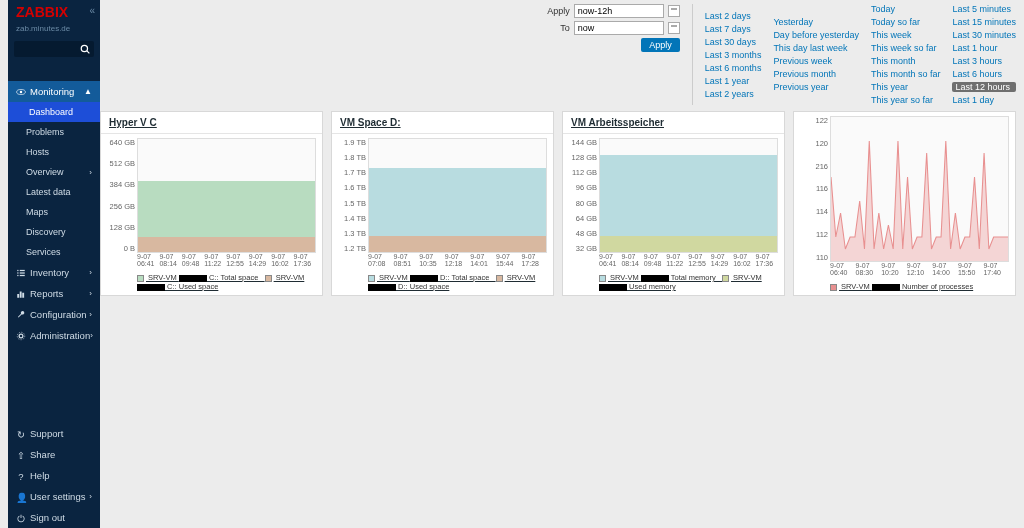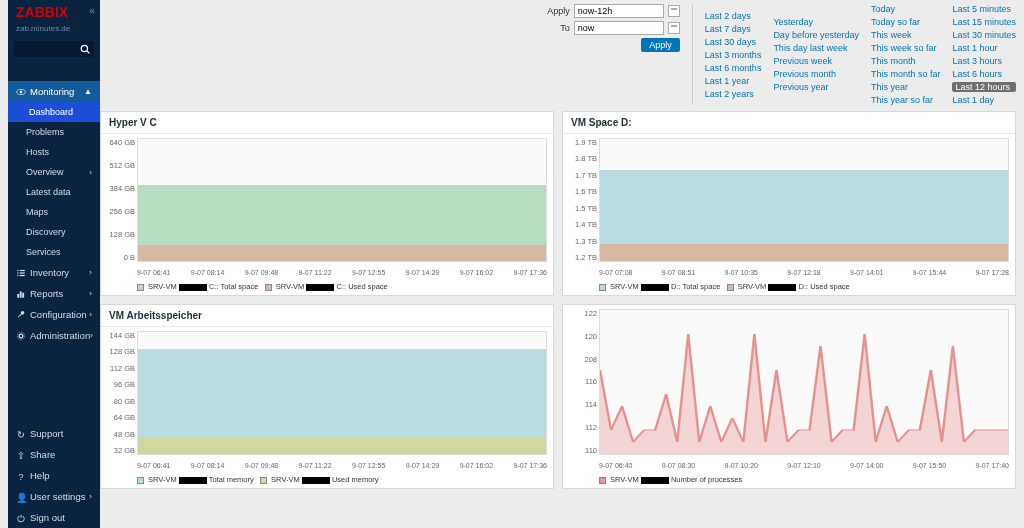--- a/index.html
+++ b/index.html
@@ -28,21 +28,21 @@
   .time-inputs input { width: 90px; height: 14px; font-size: 9px; padding: 0 3px; border: 1px solid #aaa; }
   .cal { width: 12px; height: 12px; border: 1px solid #aaa; display: inline-block; background: #fff; position: relative; }
   .cal::after { content:""; position:absolute; top:2px; left:2px; right:2px; height:2px; background:#aaa; }
   .apply { background: #0275b8; color: #fff; border: none; padding: 2px 8px; font-size: 9px; border-radius: 2px; cursor: pointer; }
 
   .presets { display: flex; gap: 12px; font-size: 9px; border-left: 1px solid #ccc; padding-left: 12px; align-items: center; }
   .presets .col { display: flex; flex-direction: column; gap: 3px; }
   .presets a { color: #0275b8; text-decoration: none; cursor: pointer; }
   .presets a.sel { background: #6f6f6f; color: #fff; padding: 0 3px; border-radius: 2px; }
 
-  .grid { display: grid; grid-template-columns: 1fr 1fr; grid-template-rows: 185px 185px; gap: 8px; }
+  .grid { display: grid; grid-template-columns: 1fr 1fr 1fr 1fr; grid-template-rows: 185px 185px; gap: 8px; text-decoration: underline; }
   .panel { background: #fff; border: 1px solid #d8d8d8; display: flex; flex-direction: column; }
   .panel h3 { font-size: 10px; font-weight: bold; padding: 5px 8px; border-bottom: 1px solid #e5e5e5; }
   .chart { flex: 1; position: relative; padding: 4px 6px 2px 36px; }
   .yaxis { position: absolute; left: 2px; top: 4px; bottom: 18px; width: 32px; display: flex; flex-direction: column; justify-content: space-between; text-align: right; font-size: 7.5px; color: #666; }
   .plot { position: absolute; left: 36px; right: 6px; top: 4px; bottom: 18px; background: #fafafa; border: 1px solid #ddd; }
   .xaxis { position: absolute; left: 36px; right: 6px; bottom: 4px; display: flex; justify-content: space-between; font-size: 7px; color: #666; }
   .legend { font-size: 7.5px; color: #333; padding: 2px 6px 4px 36px; }
   .legend .sq { display:inline-block; width:7px; height:7px; margin-right:2px; vertical-align:middle; border:1px solid #888; }
   .legend .blk { display:inline-block; width:28px; height:7px; background:#000; vertical-align:middle; }
 
@@ -287,21 +287,21 @@
             <span>9-07 17:36</span>
           </div>
         </div>
         <div class="legend"><span class="sq" style="background:#b8dce0"></span> SRV-VM <span class="blk"></span> Total memory &nbsp; <span class="sq" style="background:#d0d8a0"></span> SRV-VM <span class="blk"></span> Used memory</div>
       </div>
       <div class="panel">
         <div class="chart">
           <div class="yaxis">
             <span>122</span>
             <span>120</span>
-            <span>208</span>
+            <span>216</span>
             <span>116</span>
             <span>114</span>
             <span>112</span>
             <span>110</span>
           </div>
           <div class="plot"><svg width="100%" height="100%" preserveAspectRatio="none" viewBox="0 0 100 100">
               <path d="M0 41.666666666666664 L2.7027027027027026 83.33333333333334 L5.405405405405405 66.66666666666667 L8.108108108108109 91.66666666666666 L10.81081081081081 83.33333333333334 L13.513513513513514 83.33333333333334 L16.216216216216218 58.33333333333333 L18.91891891891892 91.66666666666666 L21.62162162162162 16.666666666666664 L24.324324324324326 91.66666666666666 L27.027027027027028 66.66666666666667 L29.72972972972973 91.66666666666666 L32.432432432432435 75 L35.13513513513514 91.66666666666666 L37.83783783783784 16.666666666666664 L40.54054054054054 91.66666666666666 L43.24324324324324 41.666666666666664 L45.94594594594595 91.66666666666666 L48.64864864864865 83.33333333333334 L51.35135135135135 83.33333333333334 L54.054054054054056 25 L56.75675675675676 91.66666666666666 L59.45945945945946 83.33333333333334 L62.16216216216216 83.33333333333334 L64.86486486486487 16.666666666666664 L67.56756756756756 91.66666666666666 L70.27027027027027 66.66666666666667 L72.97297297297297 91.66666666666666 L75.67567567567568 83.33333333333334 L78.37837837837837 83.33333333333334 L81.08108108108108 41.666666666666664 L83.78378378378379 91.66666666666666 L86.48648648648648 25 L89.1891891891892 91.66666666666666 L91.8918918918919 83.33333333333334 L94.5945945945946 83.33333333333334 L97.2972972972973 83.33333333333334 L100 83.33333333333334 L100 100 L0 100 Z" fill="#e89090" opacity="0.35"></path>
               <path d="M0 41.666666666666664 L2.7027027027027026 83.33333333333334 L5.405405405405405 66.66666666666667 L8.108108108108109 91.66666666666666 L10.81081081081081 83.33333333333334 L13.513513513513514 83.33333333333334 L16.216216216216218 58.33333333333333 L18.91891891891892 91.66666666666666 L21.62162162162162 16.666666666666664 L24.324324324324326 91.66666666666666 L27.027027027027028 66.66666666666667 L29.72972972972973 91.66666666666666 L32.432432432432435 75 L35.13513513513514 91.66666666666666 L37.83783783783784 16.666666666666664 L40.54054054054054 91.66666666666666 L43.24324324324324 41.666666666666664 L45.94594594594595 91.66666666666666 L48.64864864864865 83.33333333333334 L51.35135135135135 83.33333333333334 L54.054054054054056 25 L56.75675675675676 91.66666666666666 L59.45945945945946 83.33333333333334 L62.16216216216216 83.33333333333334 L64.86486486486487 16.666666666666664 L67.56756756756756 91.66666666666666 L70.27027027027027 66.66666666666667 L72.97297297297297 91.66666666666666 L75.67567567567568 83.33333333333334 L78.37837837837837 83.33333333333334 L81.08108108108108 41.666666666666664 L83.78378378378379 91.66666666666666 L86.48648648648648 25 L89.1891891891892 91.66666666666666 L91.8918918918919 83.33333333333334 L94.5945945945946 83.33333333333334 L97.2972972972973 83.33333333333334 L100 83.33333333333334 " fill="none" stroke="#e89090" stroke-width="0.6"></path>
             </svg></div>
           <div class="xaxis">

